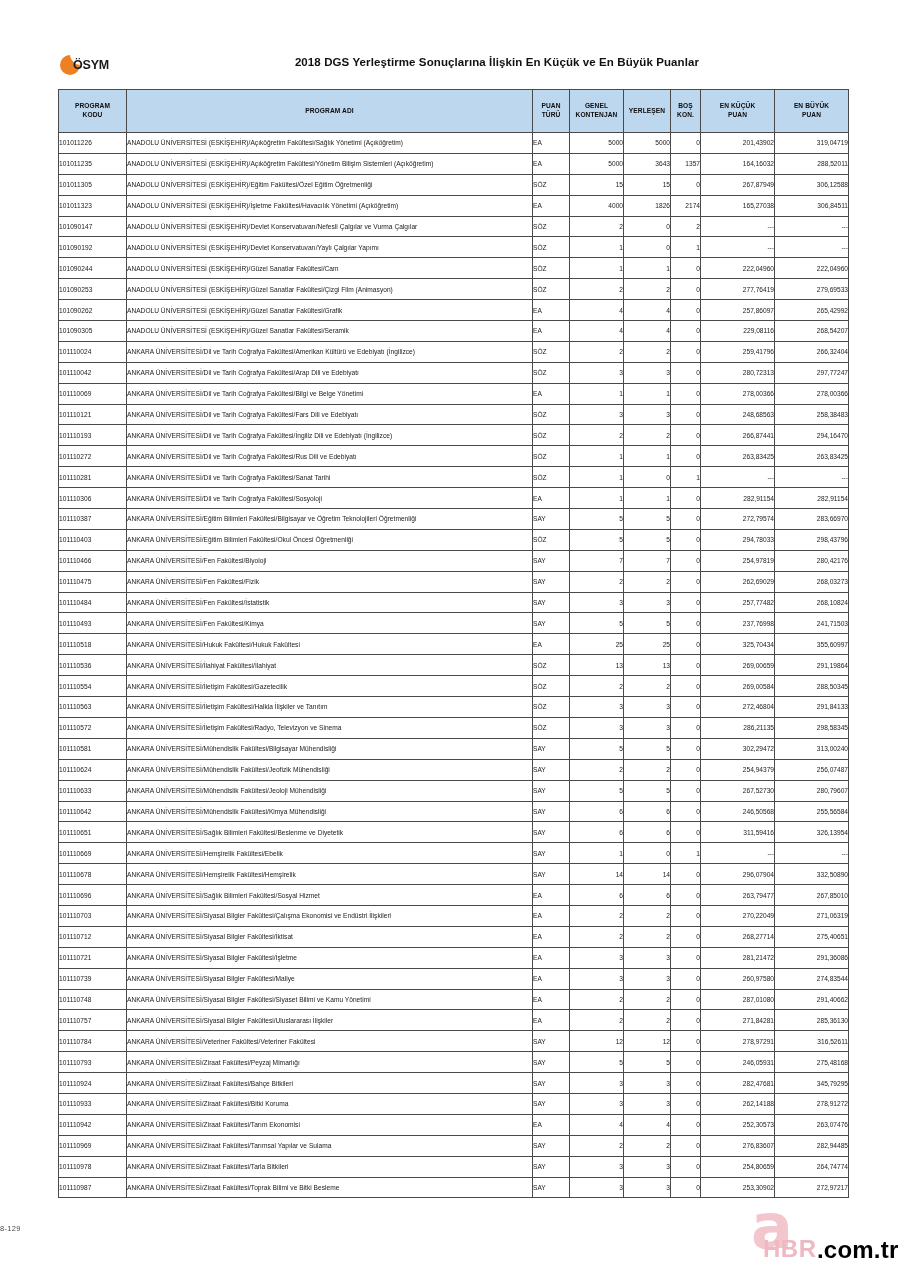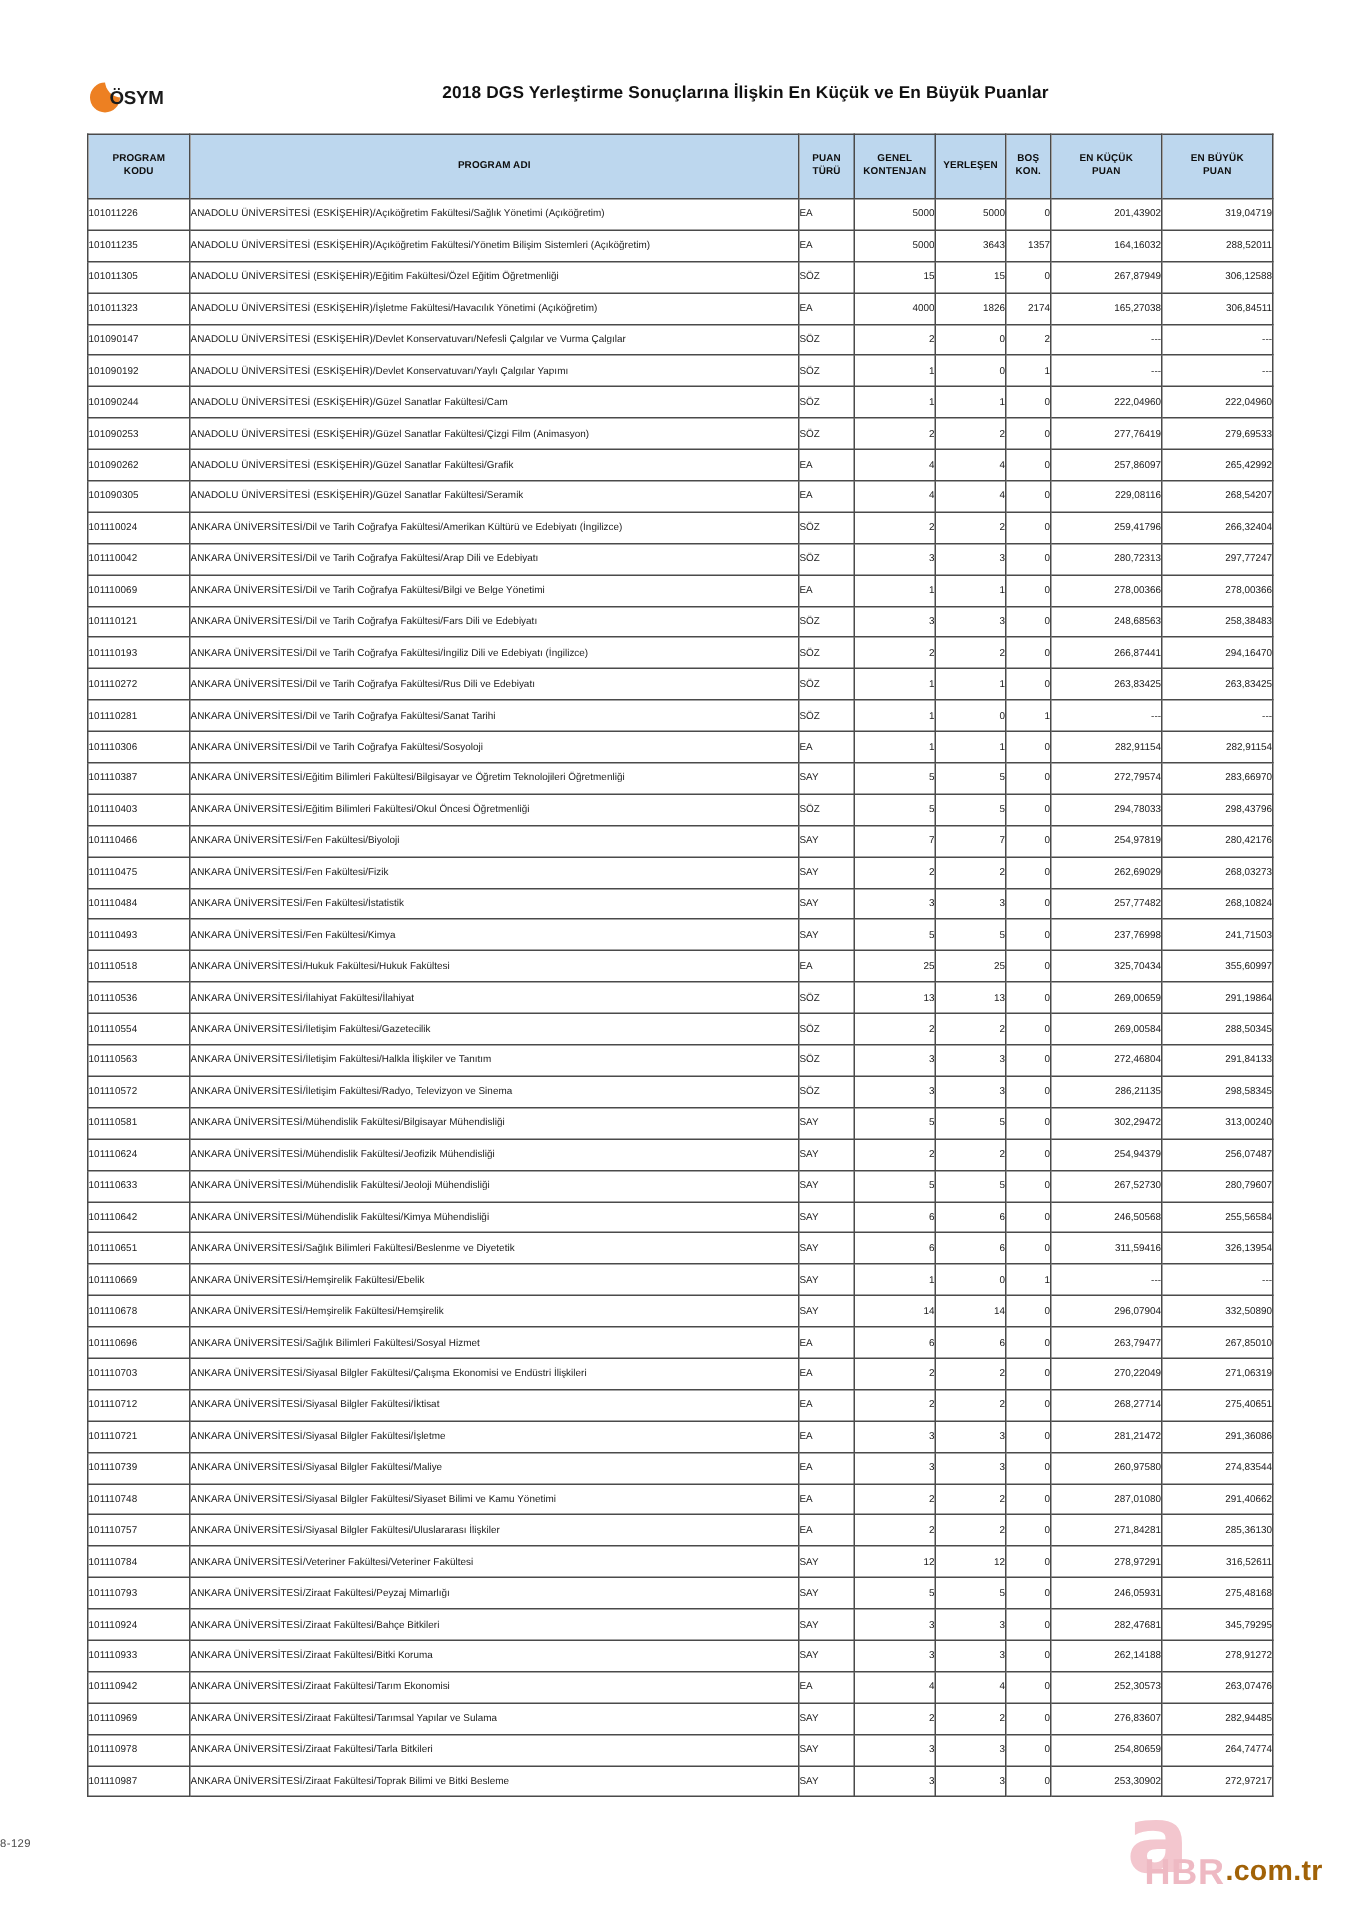--- a/index.html
+++ b/index.html
@@ -196,23 +196,23 @@
     font-size: 24px;
     font-weight: bold;
     color: #eeb9c3;
     letter-spacing: 0.5px;
     line-height: 1;
   }
   .wm-dom {
     position: absolute;
     left: 72px;
     top: 40px;
-    font-size: 19px;
+    font-size: 24px;
     font-weight: bold;
-    color: #a16207;
+    color: #000000;
     letter-spacing: 0.2px;
     line-height: 1;
   }
 </style>
 </head>
 <body>
 
 <div class="page">
 
   <div class="doc-header">

